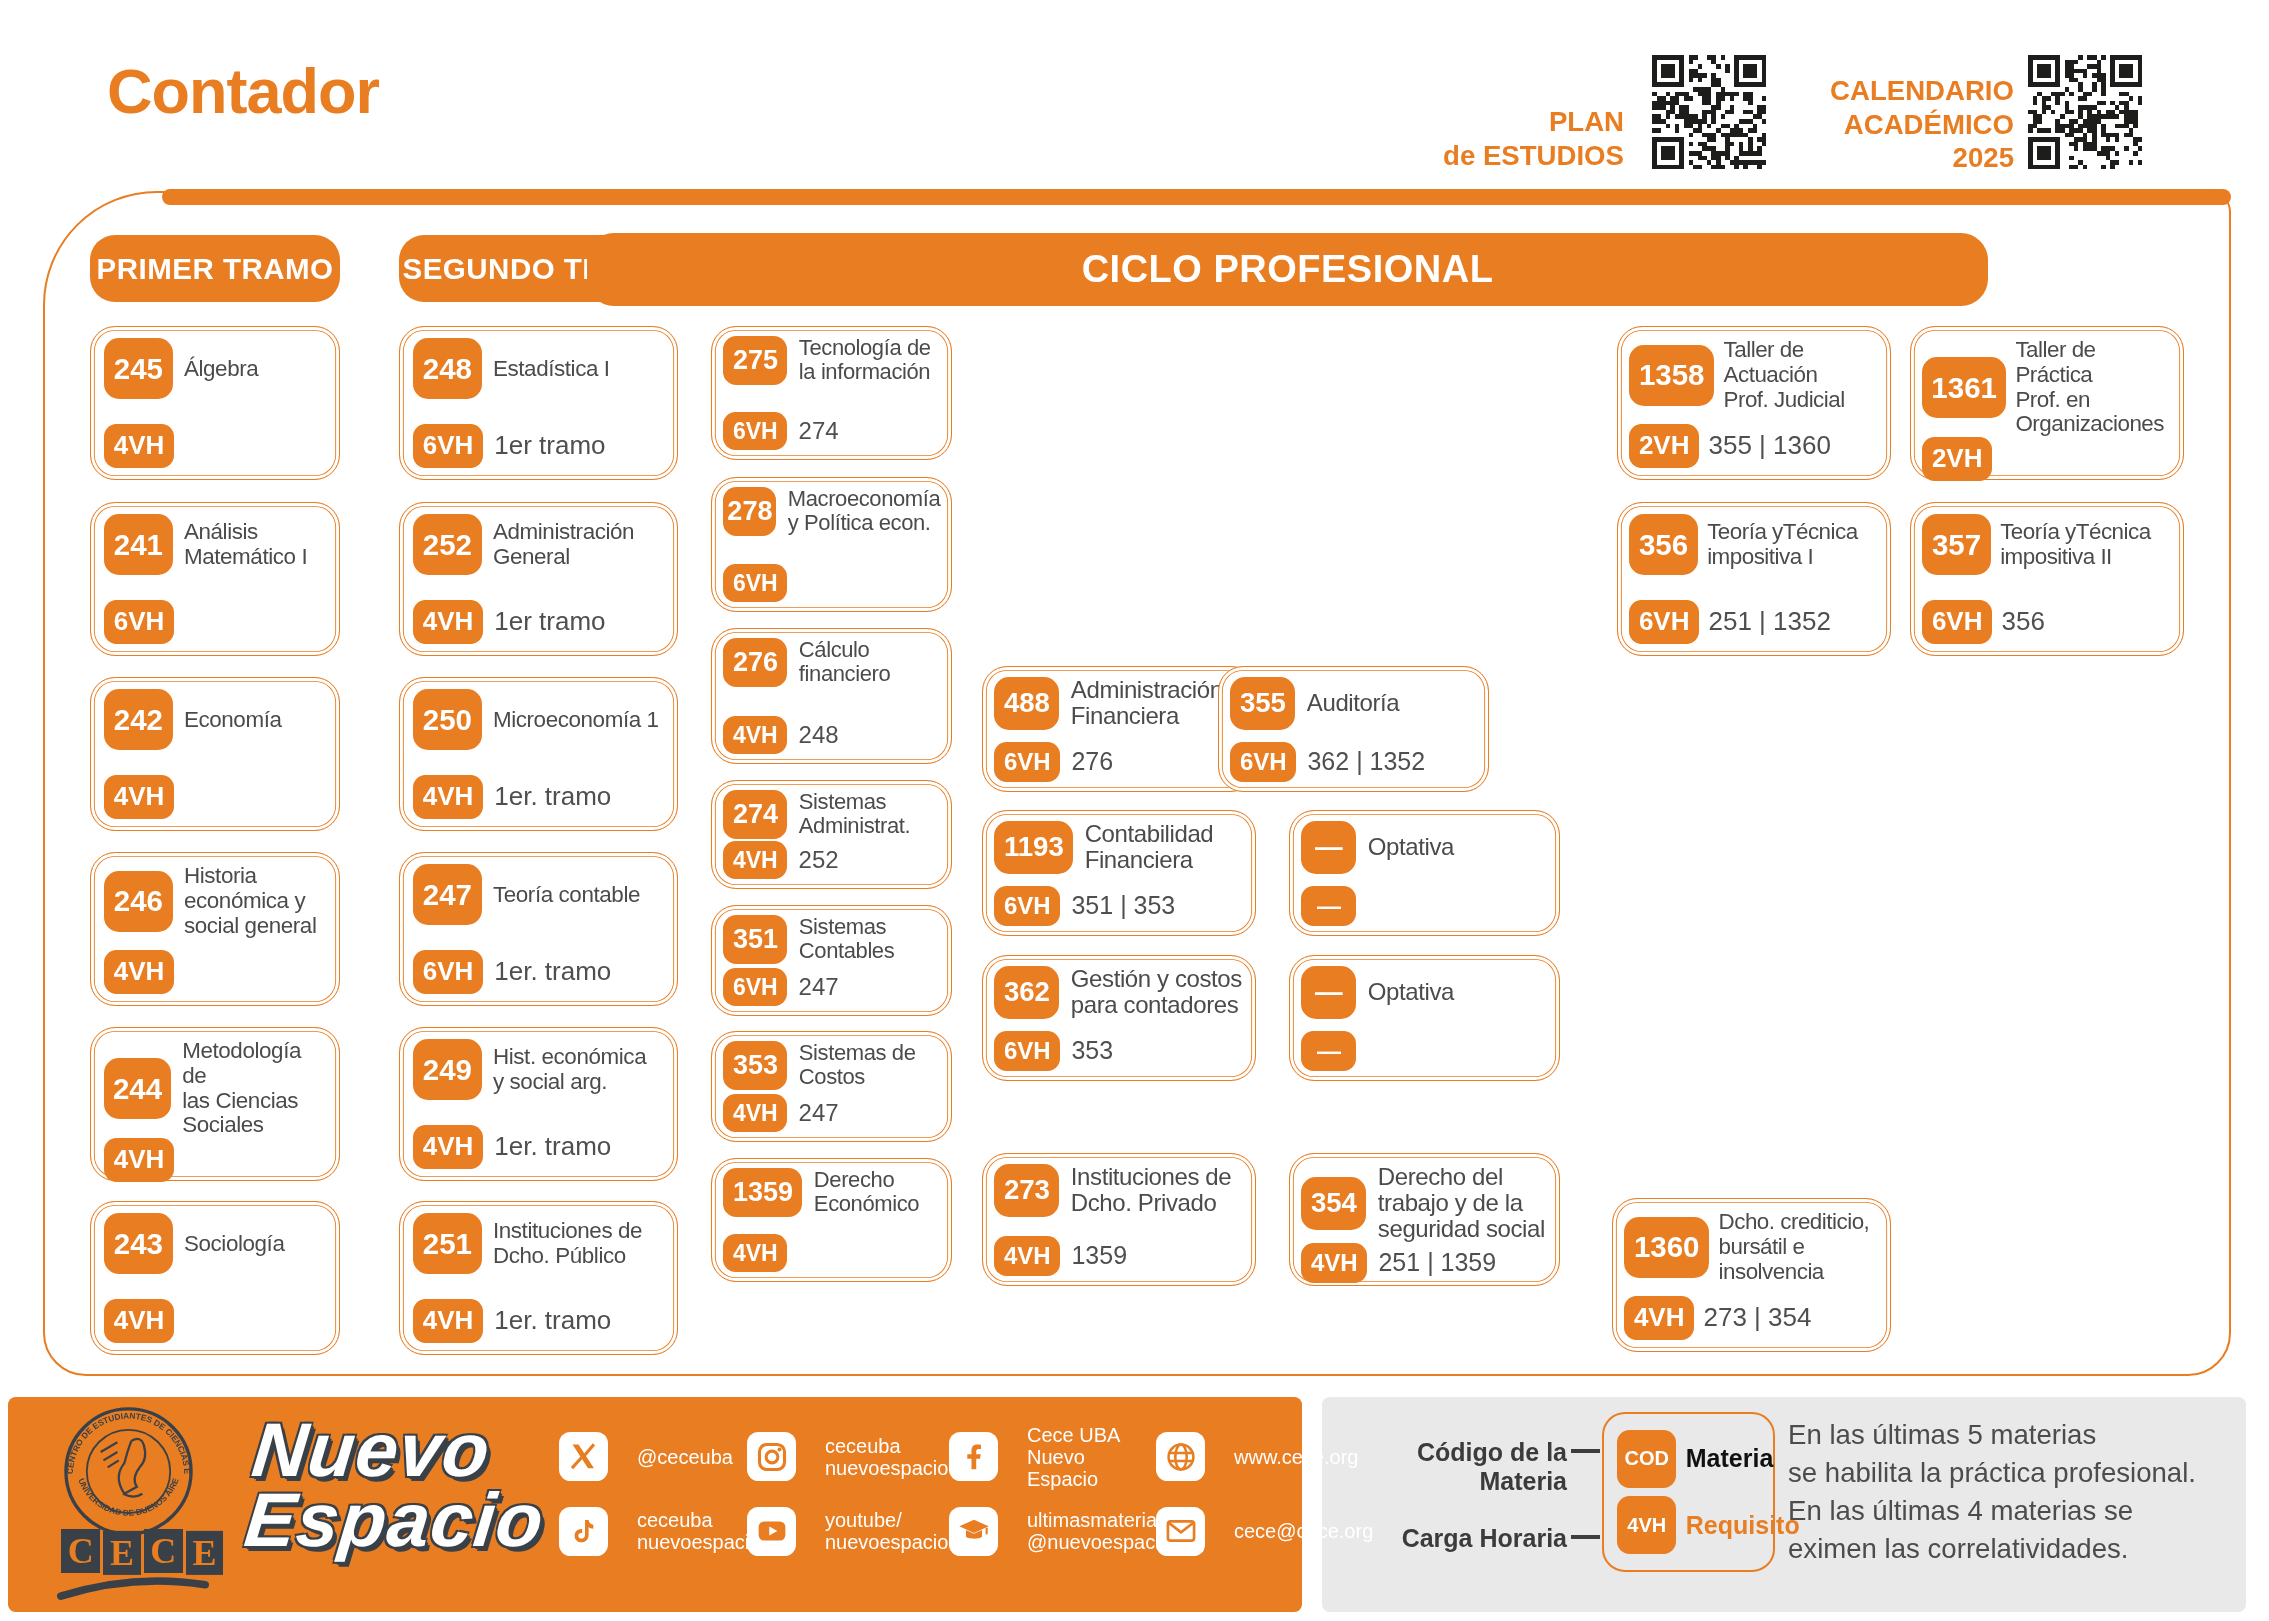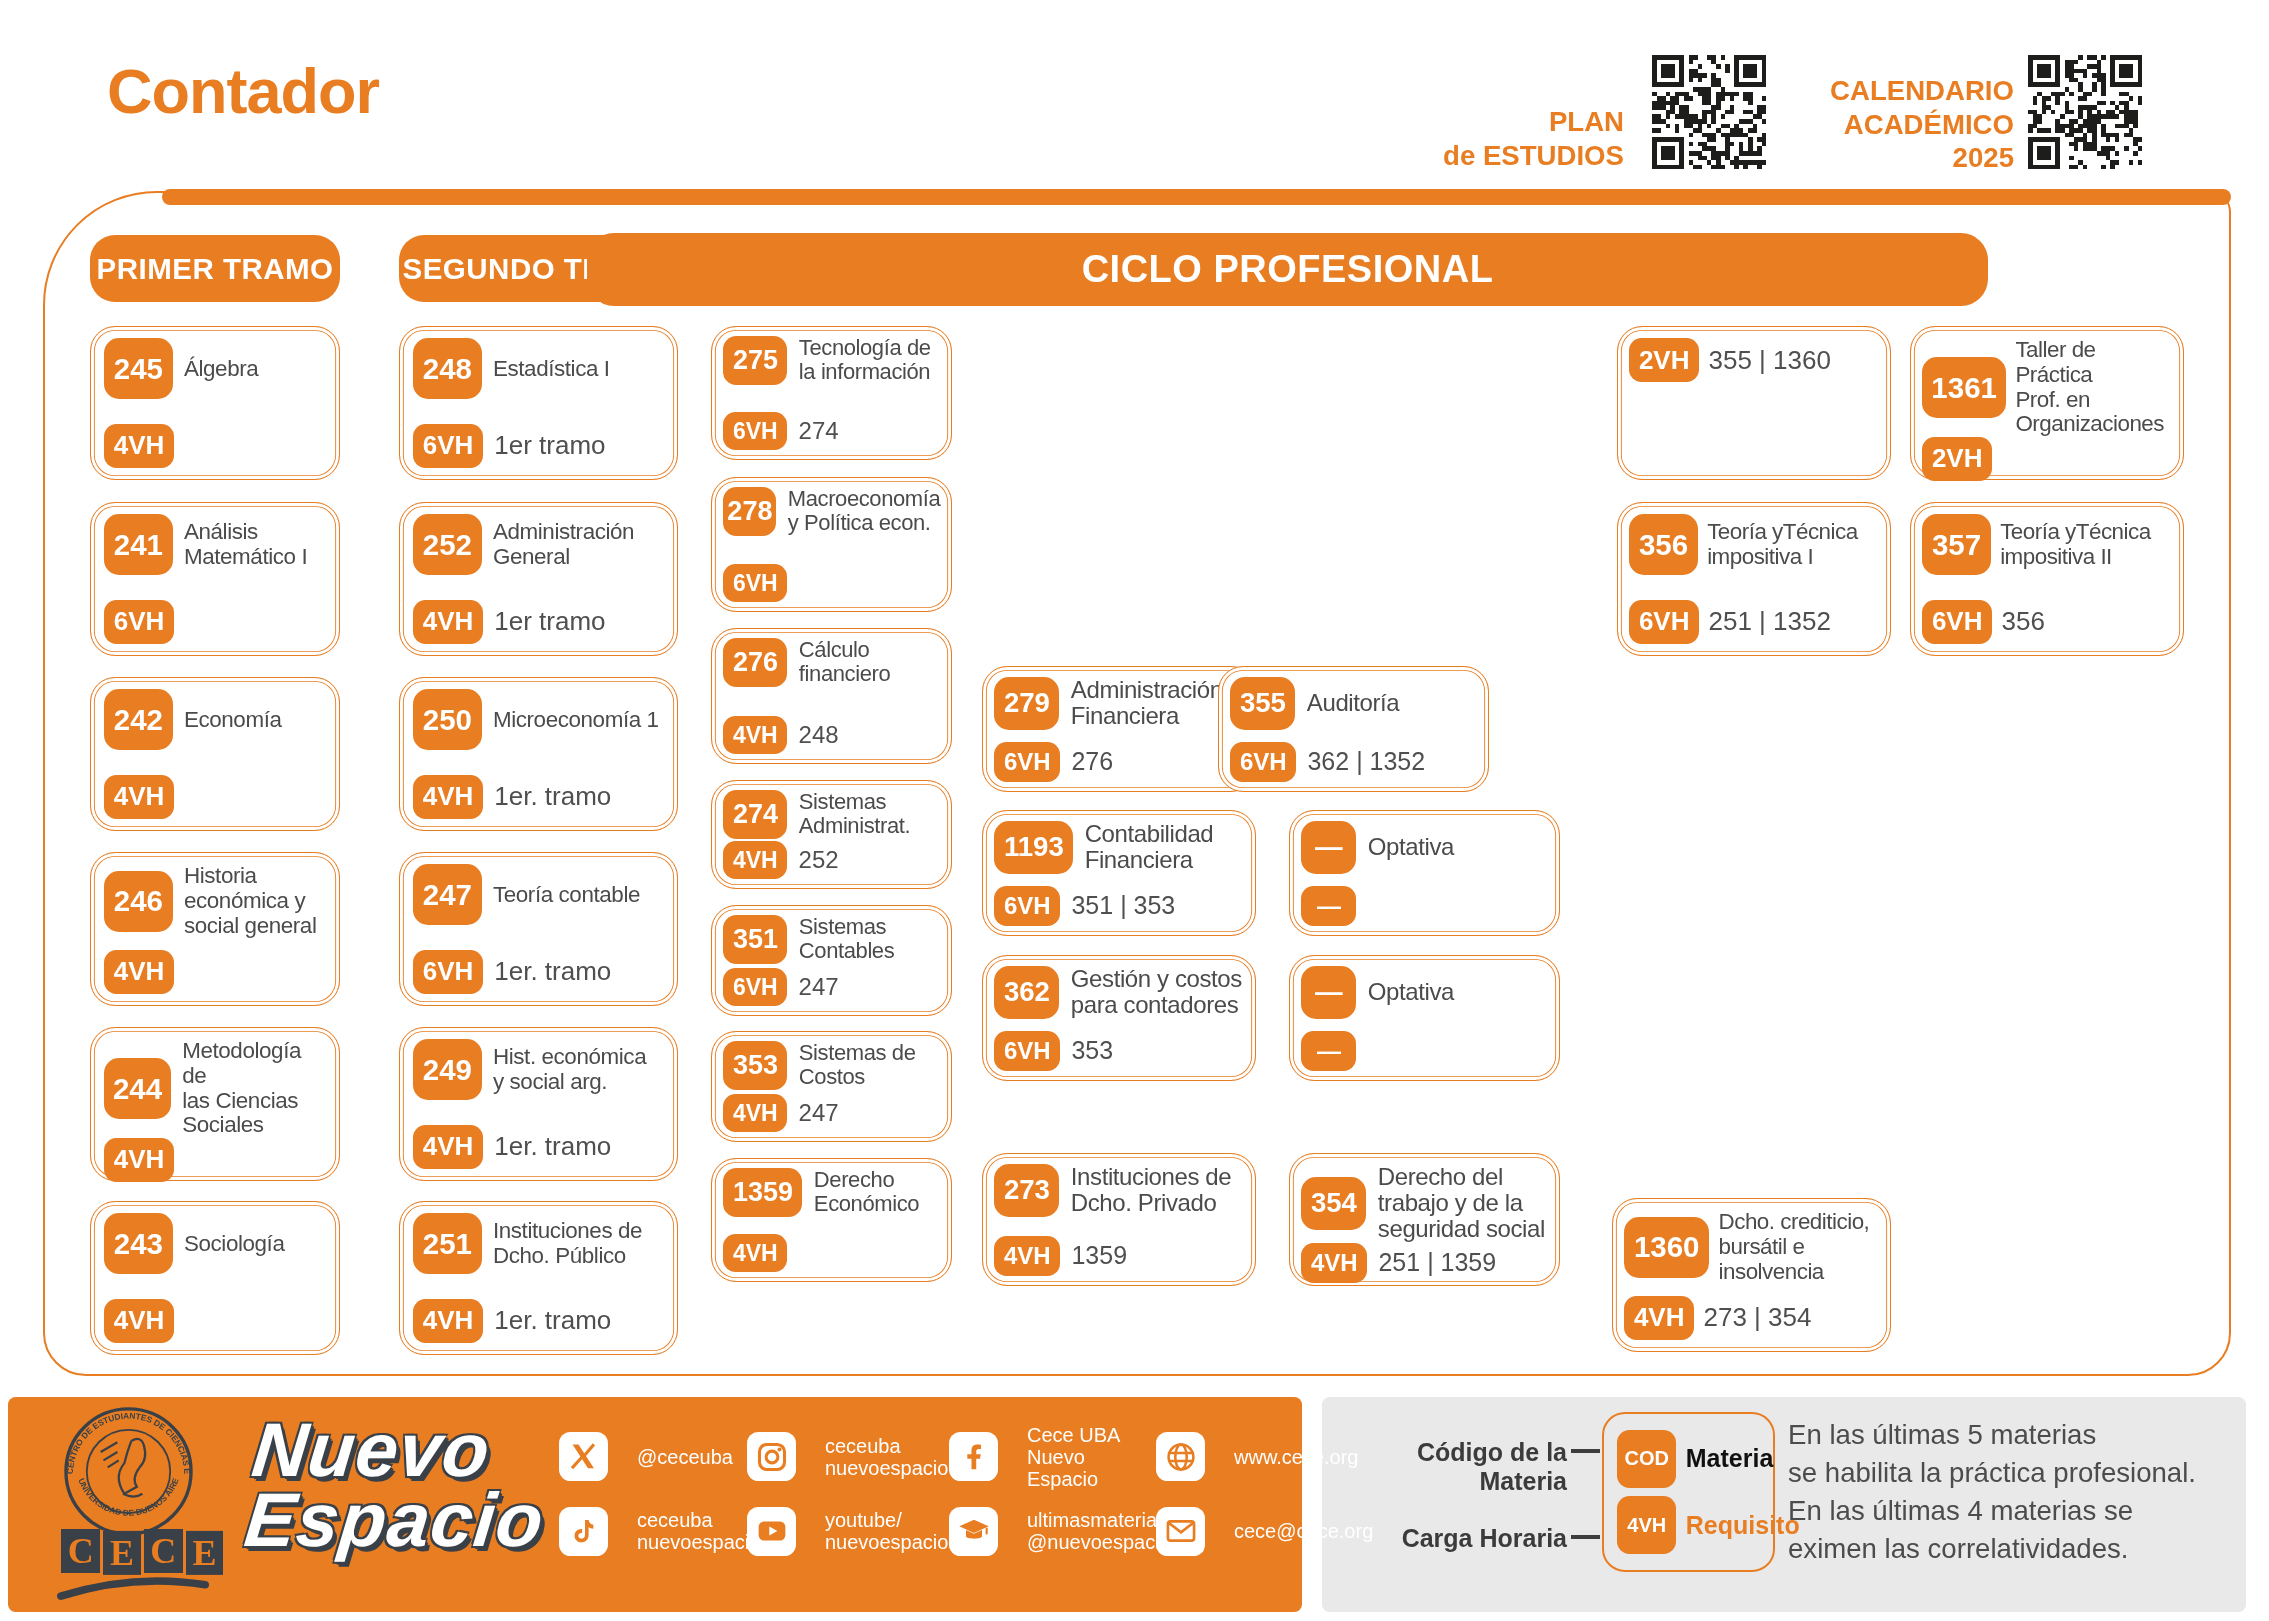--- a/index.html
+++ b/index.html
@@ -747,21 +747,21 @@
 Económico</span>
     </div>
   <div class="crow">
       <span class="vh">4VH</span>
       <span class="creq"></span>
     </div>
 </div>
 
 <div class="card m" style="left:982px;top:666px;width:274px;height:126px">
   <div class="crow">
-      <span class="code">279</span>
+      <span class="code">488</span>
       <span class="cname">Administración
 Financiera</span>
     </div>
   <div class="crow">
       <span class="vh">6VH</span>
       <span class="creq">276</span>
     </div>
 </div>
 <div class="card m" style="left:982px;top:810px;width:274px;height:126px">
   <div class="crow">
@@ -834,20 +834,26 @@
 trabajo y de la
 seguridad social</span>
     </div>
   <div class="crow">
       <span class="vh">4VH</span>
       <span class="creq">251 | 1359</span>
     </div>
 </div>
 
 <div class="card e" style="left:1617px;top:326px;width:274px;height:154px">
+  <div class="crow">
+      <span class="code">1358</span>
+      <span class="cname">Taller de
+Actuación
+Prof. Judicial</span>
+    </div>
   <div class="crow">
       <span class="vh">2VH</span>
       <span class="creq">355 | 1360</span>
     </div>
 </div>
 <div class="card e" style="left:1910px;top:326px;width:274px;height:154px">
   <div class="crow">
       <span class="code">1361</span>
       <span class="cname">Taller de Práctica
 Prof. en

